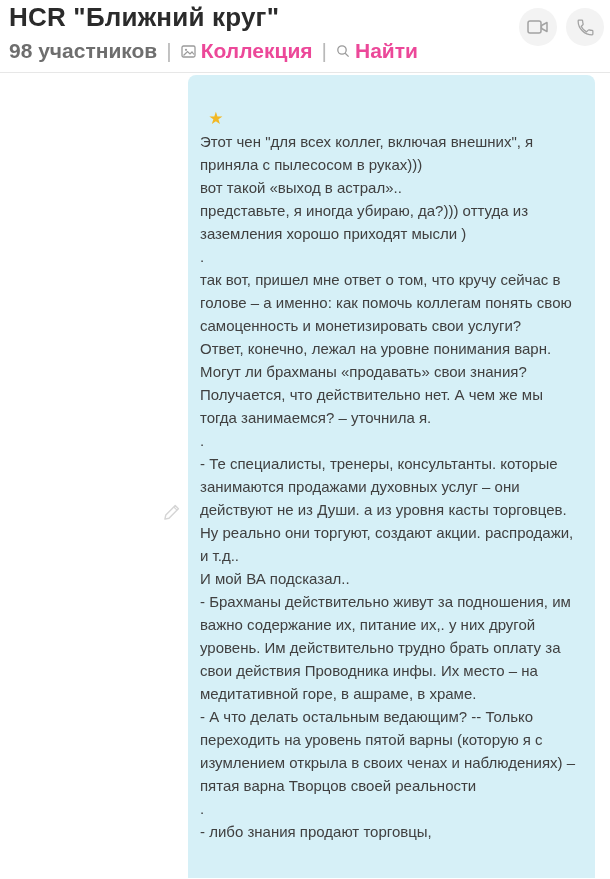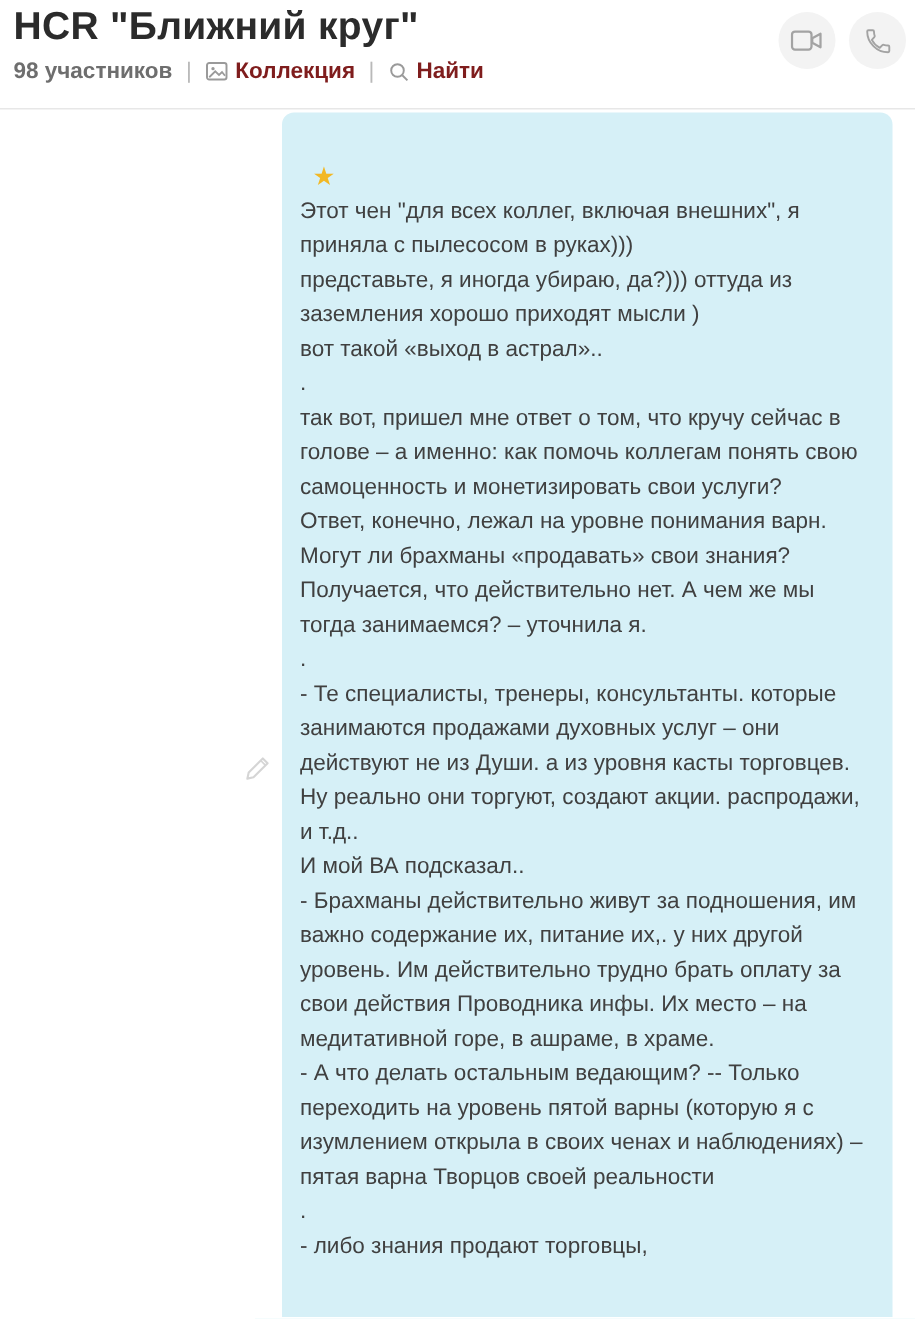--- a/index.html
+++ b/index.html
@@ -4,23 +4,23 @@
 <style>
   * { margin:0; padding:0; box-sizing:border-box; }
   html,body { width:610px; height:879px; overflow:hidden; background:#ffffff;
               font-family:"Liberation Sans", sans-serif; }
 
   
   .header { position:relative; width:610px; height:72px; background:#fff; }
   .chat-title { position:absolute; left:9px; top:2px; font-size:26px; font-weight:700;
                 color:#2b2b2b; letter-spacing:0.2px; white-space:nowrap; }
   .subheader { position:absolute; left:9px; top:39px; display:flex; align-items:center;
-               gap:9px; font-size:15px; font-weight:700; color:#6e6e6e; }
+               gap:9px; font-size:21px; font-weight:700; color:#6e6e6e; }
   .subheader .sep { color:#b9b9b9; font-weight:400; }
-  .sub-link { display:flex; align-items:center; gap:5px; cursor:pointer; color:#7f1d1d;
+  .sub-link { display:flex; align-items:center; gap:5px; cursor:pointer; color:#ec4899;
               background:none; border:none; font:inherit; }
   .sub-ic { display:inline-flex; color:#9a9a9a; }
 
   .header-actions { position:absolute; top:8px; right:6px; display:flex; gap:9px; }
   .circle-btn { width:38px; height:38px; border-radius:50%; background:#f3f3f3;
                 border:none; display:flex; align-items:center; justify-content:center;
                 cursor:pointer; color:#a3a3a3; }
 
   .divider { position:absolute; left:0; top:72px; width:610px; height:1px; background:#e7e7e7; }
 
@@ -88,22 +88,22 @@
         <path d="M13.2 3.6 l3.2 3.2 L7 16.2 l-4.1 0.9 0.9-4.1 Z" fill="none" stroke="currentColor" stroke-width="1.4" stroke-linejoin="round"></path>
         <line x1="11.8" y1="5" x2="15" y2="8.2" stroke="currentColor" stroke-width="1.1"></line>
       </svg>
   </button>
 
   <div class="bubble">
     <div>
         <div class="para">
   <span class="star">★</span>
 Этот чен "для всех коллег, включая внешних", я приняла с пылесосом в руках)))</div>
+        <div class="para">вот такой «выход в астрал»..</div>
         <div class="para">представьте, я иногда убираю, да?))) оттуда из заземления хорошо приходят мысли )</div>
-        <div class="para">вот такой «выход в астрал»..</div>
         <div class="para">.</div>
         <div class="para">так вот, пришел мне ответ о том, что кручу сейчас в голове – а именно: как помочь коллегам понять свою самоценность и монетизировать свои услуги?</div>
         <div class="para">Ответ, конечно, лежал на уровне понимания варн.</div>
         <div class="para">Могут ли брахманы «продавать» свои знания? Получается, что действительно нет. А чем же мы тогда занимаемся? – уточнила я.</div>
         <div class="para">.</div>
         <div class="para">- Те специалисты, тренеры, консультанты. которые занимаются продажами духовных услуг – они действуют не из Души. а из уровня касты торговцев. Ну реально они торгуют, создают акции. распродажи, и т.д..</div>
         <div class="para">И мой ВА подсказал..</div>
         <div class="para">- Брахманы действительно живут за подношения, им важно содержание их, питание их,. у них другой уровень. Им действительно трудно брать оплату за свои действия Проводника инфы. Их место – на медитативной горе, в ашраме, в храме.</div>
         <div class="para">- А что делать остальным ведающим? -- Только переходить на уровень пятой варны (которую я с изумлением открыла в своих ченах и наблюдениях) –  пятая варна Творцов своей реальности</div>
         <div class="para">.</div>

